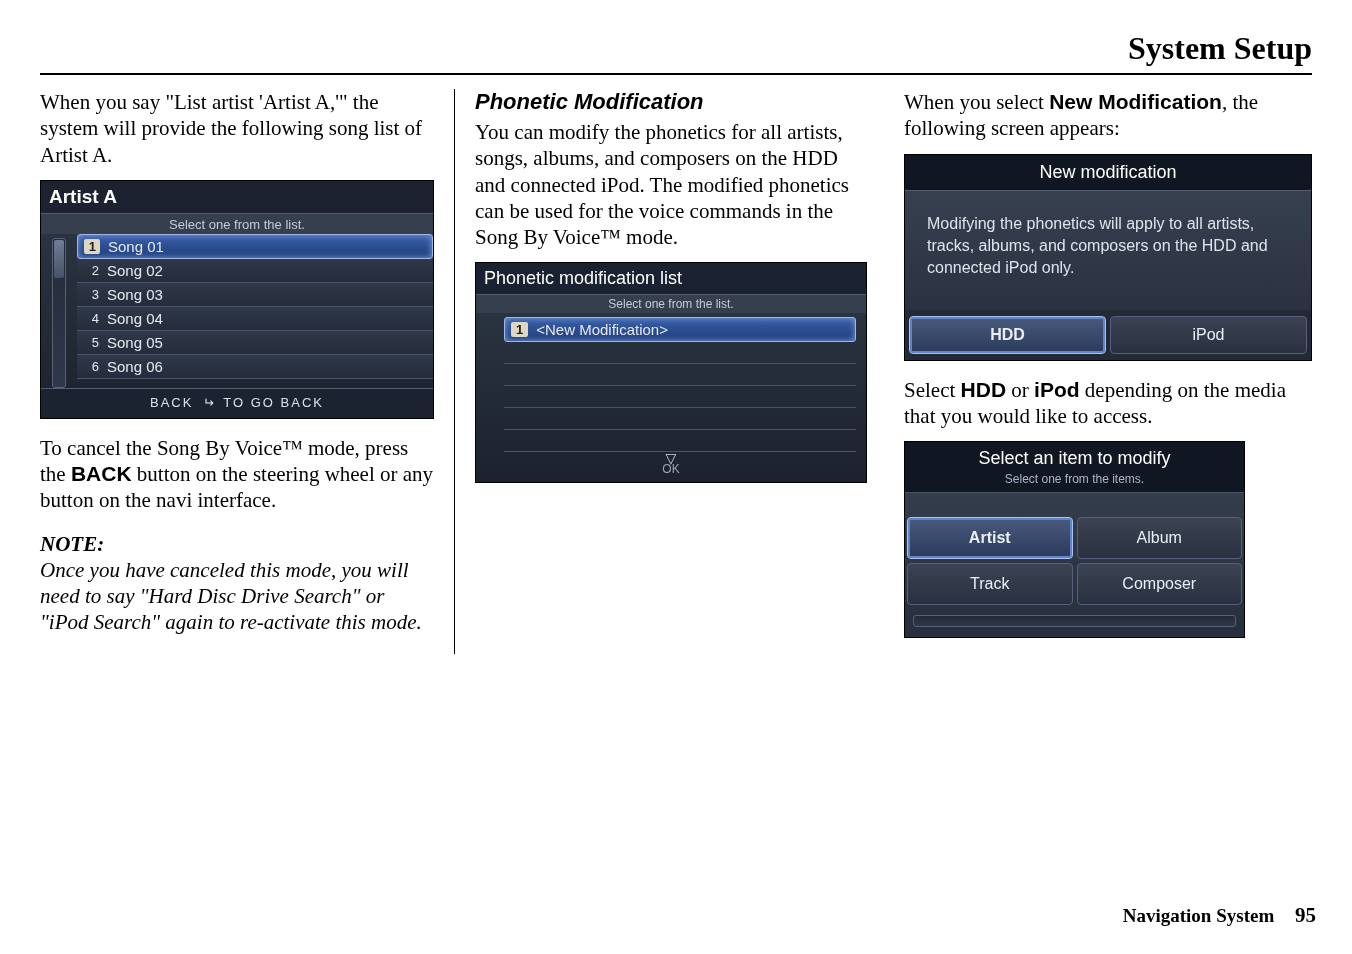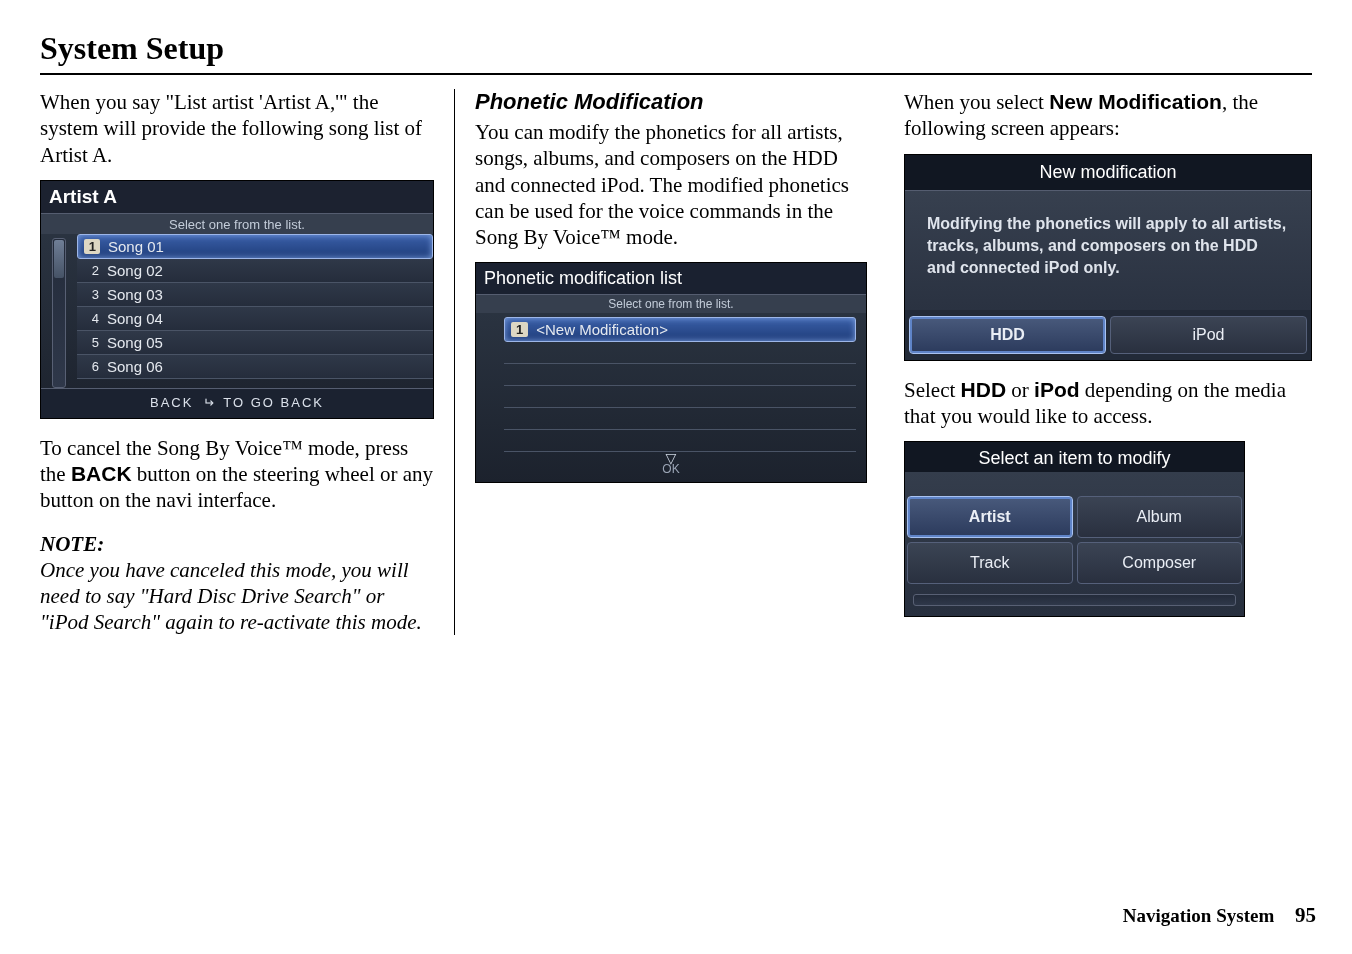--- a/index.html
+++ b/index.html
@@ -5,20 +5,21 @@
   * { box-sizing: border-box; margin: 0; padding: 0; }
   body {
     font-family: "Times New Roman", Times, serif;
     background: #fff;
     width: 1352px;
     height: 954px;
     position: relative;
     padding: 30px 40px 40px 40px;
   }
   .page-title {
+    text-align: right;
     font-size: 32px;
     font-weight: bold;
     border-bottom: 2px solid #000;
     padding-bottom: 6px;
     margin-bottom: 14px;
   }
   .columns {
     display: flex;
     gap: 0;
   }
@@ -199,21 +200,20 @@
     font-size: 18px;
     color: #fff;
     border-bottom: 1px solid #555d70;
   }
   .dev3 .msg {
     padding: 22px 22px 30px 22px;
     font-size: 16px;
     line-height: 1.4;
     color: #dfe4ec;
     background: linear-gradient(#37404f,#2a3241);
-    font-weight: bold;
   }
   .dev3 .btn-row {
     display: flex;
     background: #222a38;
     padding: 4px 2px;
     gap: 0;
   }
   .dev3 .dbtn {
     flex: 1;
     text-align: center;
@@ -379,20 +379,21 @@
         <div class="dbtn">iPod</div>
       </div>
     </div>
 
     <p class="body-text">
       <span>Select </span><b>HDD</b><span> or </span><b>iPod</b><span> depending on the media that you would like to access.</span>
     </p>
 
     <div class="device dev4">
       <div class="title-bar">Select an item to modify</div>
+      <div class="hint">Select one from the items.</div>
       <div class="pad">
         <div class="grid">
           <div class="dbtn selected">Artist</div>
           <div class="dbtn">Album</div>
           <div class="dbtn">Track</div>
           <div class="dbtn">Composer</div>
         </div>
         <div class="scrollh"></div>
       </div>
     </div>

